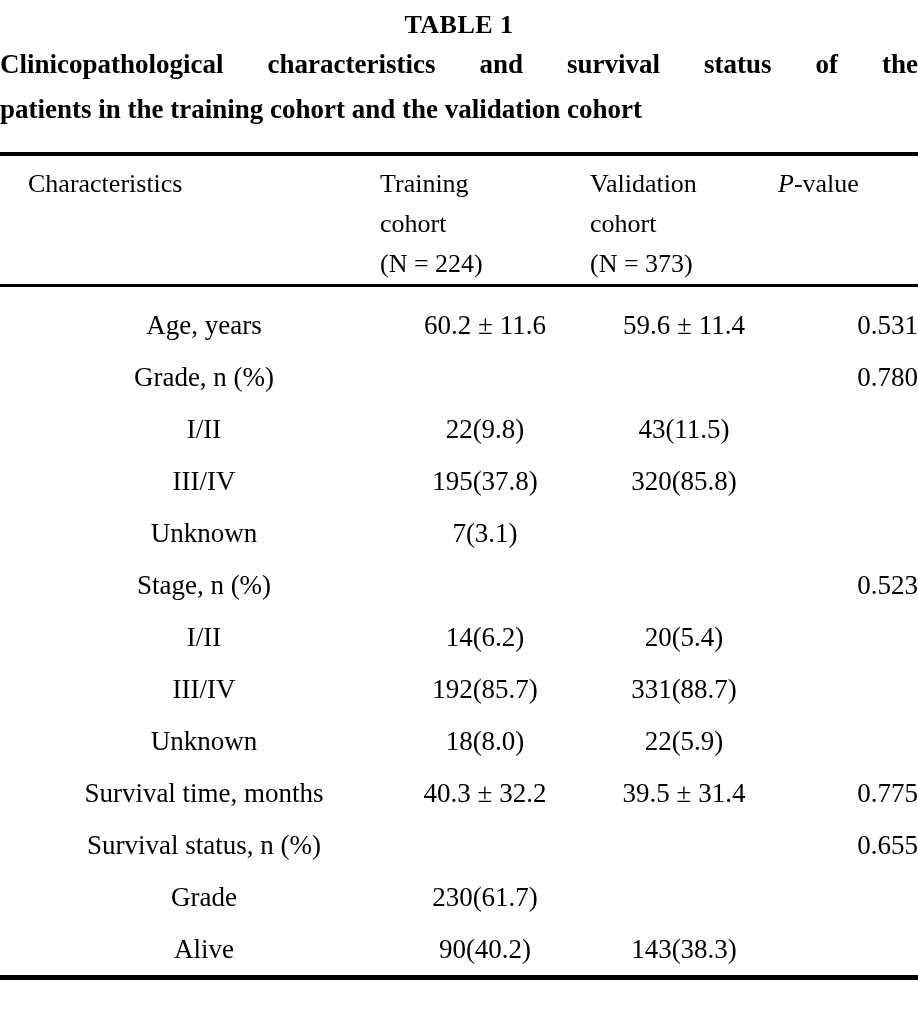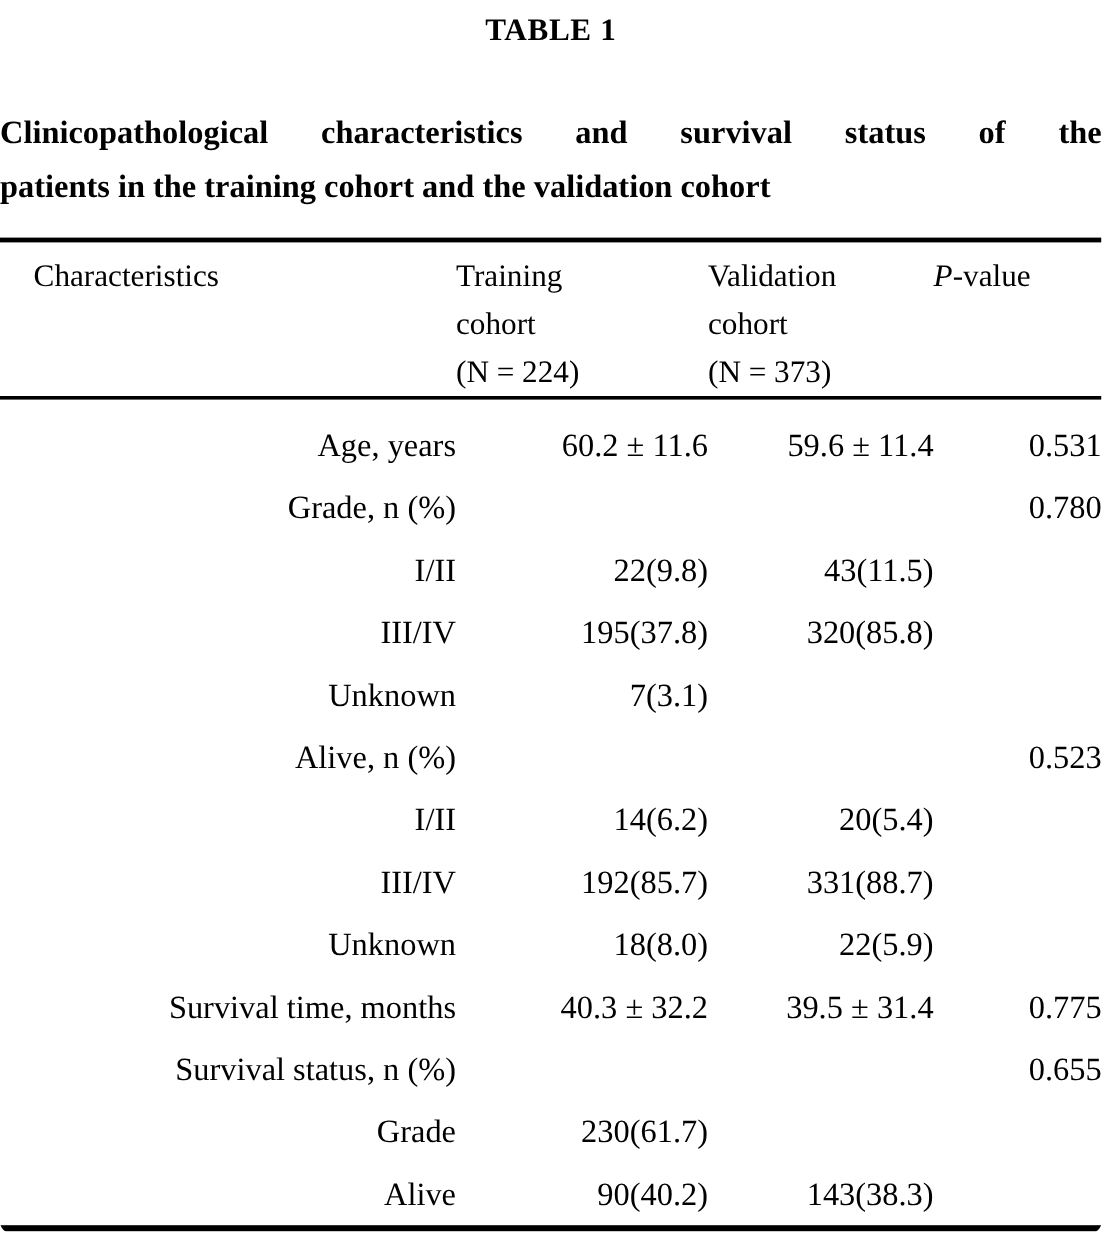--- a/index.html
+++ b/index.html
@@ -20,21 +20,20 @@
   }
   .table-title {
     margin-top: 8px;
     text-align: center;
     font-weight: bold;
     font-size: 26px;
     line-height: 34px;
     letter-spacing: 0.5px;
   }
   .caption {
-    margin-top: 46px;
     font-weight: bold;
     font-size: 27px;
     line-height: 45px;
   }
   .caption .line1 {
     text-align: justify;
     text-align-last: justify;
     white-space: normal;
   }
   .caption .line2 {
@@ -66,21 +65,21 @@
     text-align: left;
   }
   .thead .hcell.c4 { text-align: left; }
   .italic-p { font-style: italic; }
 
   .tbody { padding-top: 12px; }
   .trow .cell {
     font-size: 27px;
     line-height: 52px;
     white-space: nowrap;
-    text-align: right;
+    text-align: center;
   }
   .trow .cell.c4 { text-align: right; }
 </style>
 </head>
 <body>
 
 <div class="sheet">
 
   <div class="table-title">TABLE 1</div>
 
@@ -128,21 +127,21 @@
         <div class="cell c2">195(37.8)</div>
         <div class="cell c3">320(85.8)</div>
         <div class="cell c4"></div>
       </div>
       <div class="grid-row trow">
         <div class="cell c1">Unknown</div>
         <div class="cell c2">7(3.1)</div>
         <div class="cell c4"></div>
       </div>
       <div class="grid-row trow">
-        <div class="cell c1">Alive, n (%)</div>
+        <div class="cell c1">Stage, n (%)</div>
         <div class="cell c2"></div>
         <div class="cell c3"></div>
         <div class="cell c4">0.523</div>
       </div>
       <div class="grid-row trow">
         <div class="cell c1">I/II</div>
         <div class="cell c2">14(6.2)</div>
         <div class="cell c3">20(5.4)</div>
         <div class="cell c4"></div>
       </div>

